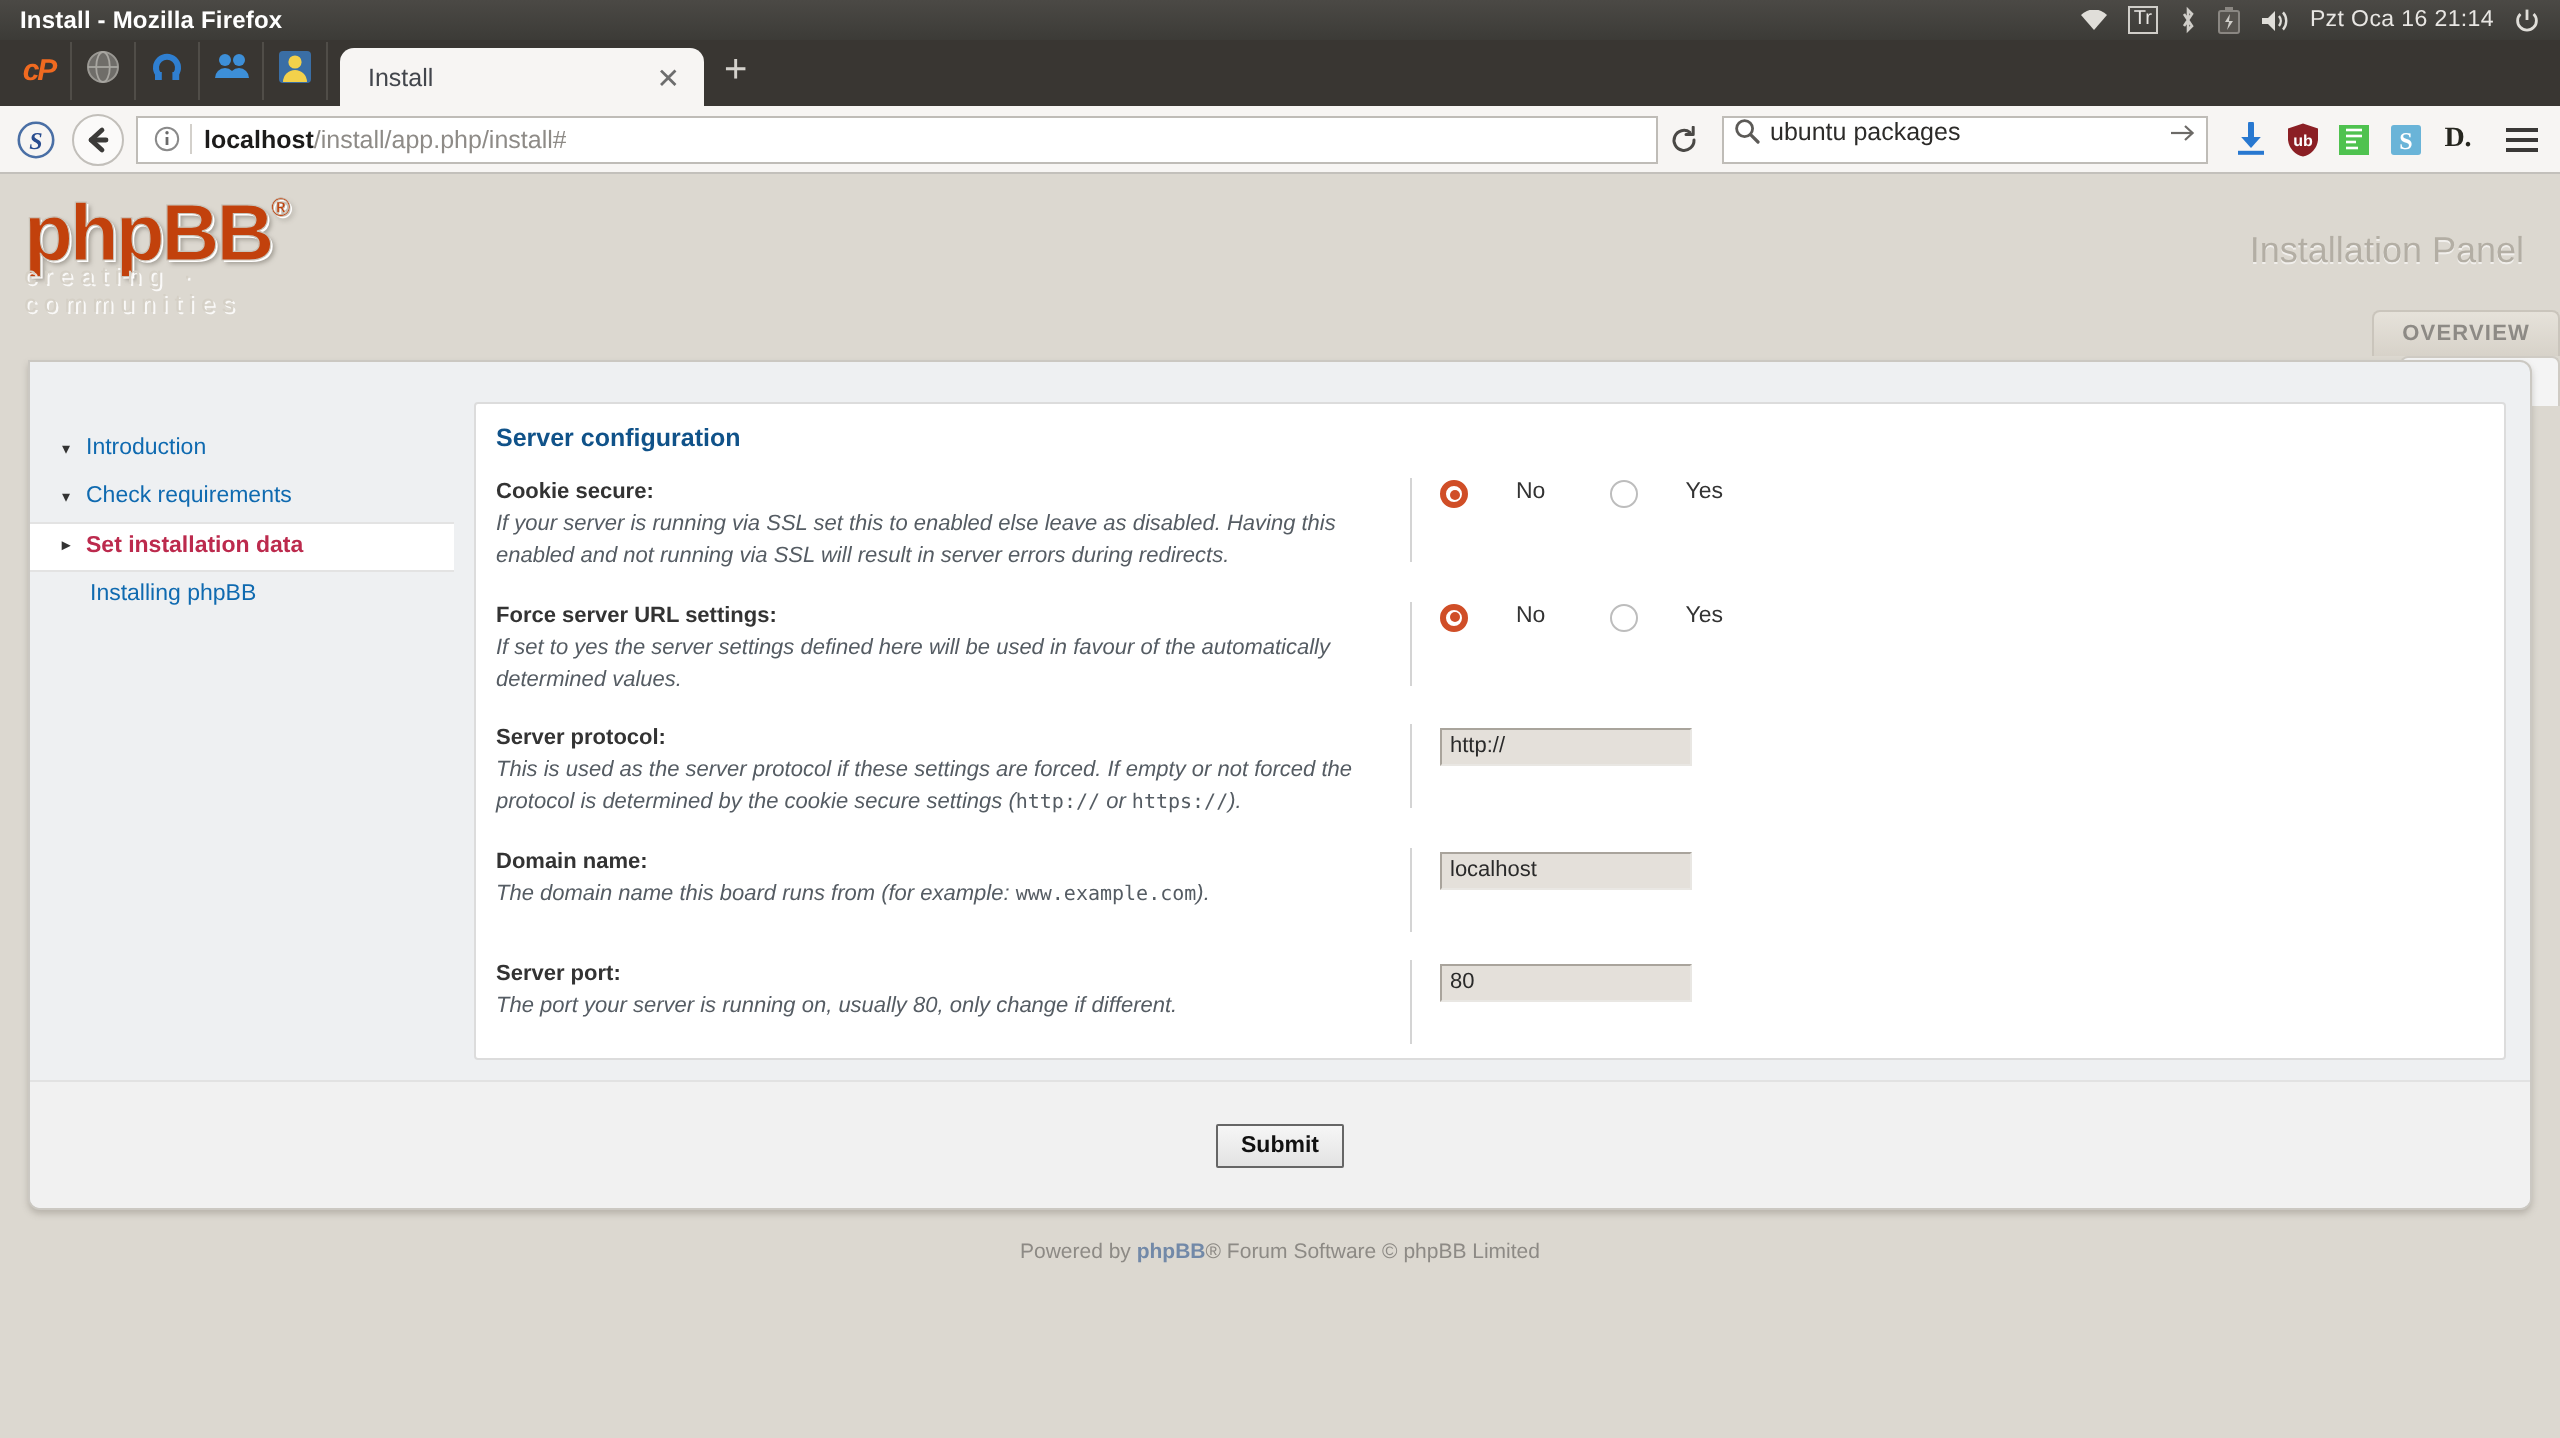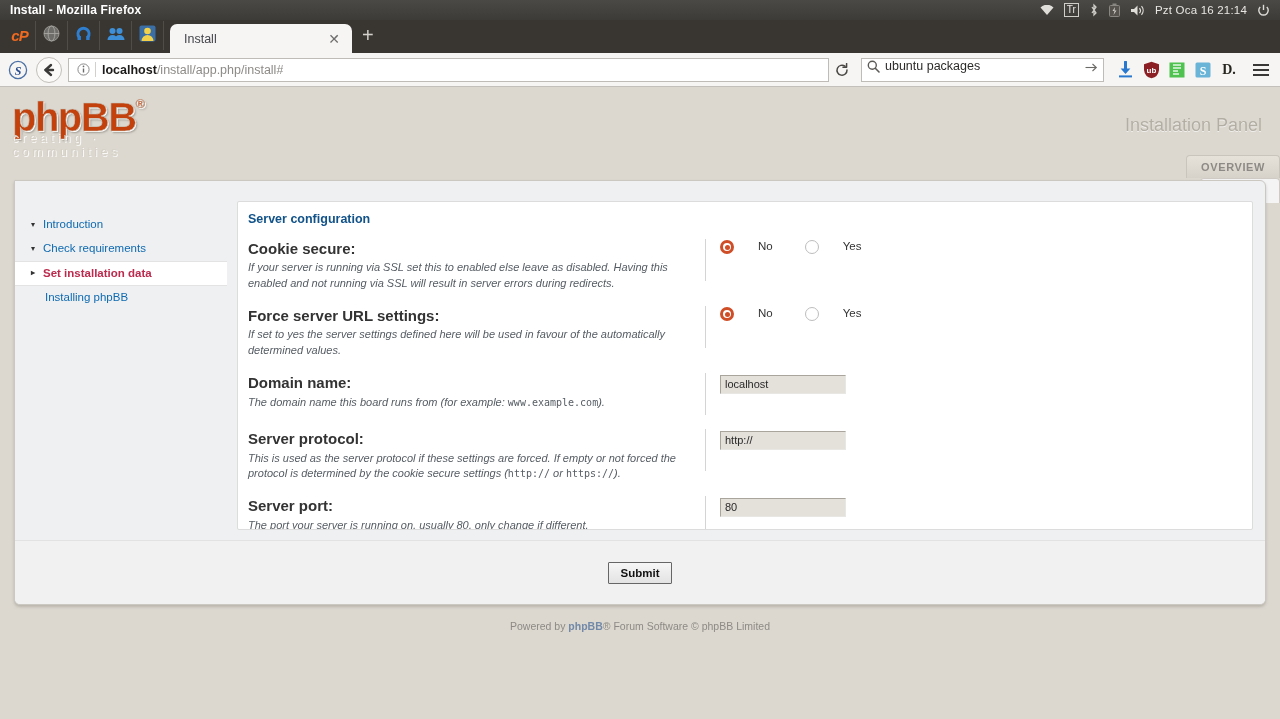--- a/index.html
+++ b/index.html
@@ -292,21 +292,21 @@
     display: flex;
     padding: 7px 0 7px 0;
     align-items: flex-start;
   }
   .field-label {
     width: 457px;
     flex-shrink: 0;
     padding-right: 12px;
   }
   .flabel {
-    font-size: 15px; font-weight: bold; color: #333333;
+    font-size: 11px; font-weight: bold; color: #333333;
     margin-bottom: 1px;
     line-height: 1.35;
   }
   .fdesc {
     font-size: 11px; font-style: italic; color: #555c63;
     line-height: 1.45;
   }
   .fdesc code {
     font-family: "DejaVu Sans Mono", "Liberation Mono", monospace;
     font-size: 10px; font-style: normal;
@@ -614,31 +614,31 @@
                 <div class="radio-group">
                   <span class="radio on"></span>
                   <span class="radio-label">No</span>
                   <span class="radio"></span>
                   <span class="radio-label">Yes</span>
                 </div>
               </div>
             </div>
             <div class="field">
               <div class="field-label">
+                <div class="flabel">Server protocol:</div>
+                <div class="fdesc"><span>This is used as the server protocol if these settings are forced. If empty or not forced the protocol is determined by the cookie secure settings (</span><code>http://</code><span> or </span><code>https://</code><span>).</span></div>
+              </div>
+              <div class="field-input"><input class="txtinput" type="text" value="http://" style=""></div>
+            </div>
+            <div class="field">
+              <div class="field-label">
                 <div class="flabel">Domain name:</div>
                 <div class="fdesc"><span>The domain name this board runs from (for example: </span><code>www.example.com</code><span>).</span></div>
               </div>
               <div class="field-input"><input class="txtinput" type="text" value="localhost" style=""></div>
-            </div>
-            <div class="field">
-              <div class="field-label">
-                <div class="flabel">Server protocol:</div>
-                <div class="fdesc"><span>This is used as the server protocol if these settings are forced. If empty or not forced the protocol is determined by the cookie secure settings (</span><code>http://</code><span> or </span><code>https://</code><span>).</span></div>
-              </div>
-              <div class="field-input"><input class="txtinput" type="text" value="http://" style=""></div>
             </div>
             <div class="field">
               <div class="field-label">
                 <div class="flabel">Server port:</div>
                 <div class="fdesc"><span>The port your server is running on, usually 80, only change if different.</span></div>
               </div>
               <div class="field-input"><input class="txtinput" type="text" value="80" style=""></div>
             </div>
           </div>
       </div>

